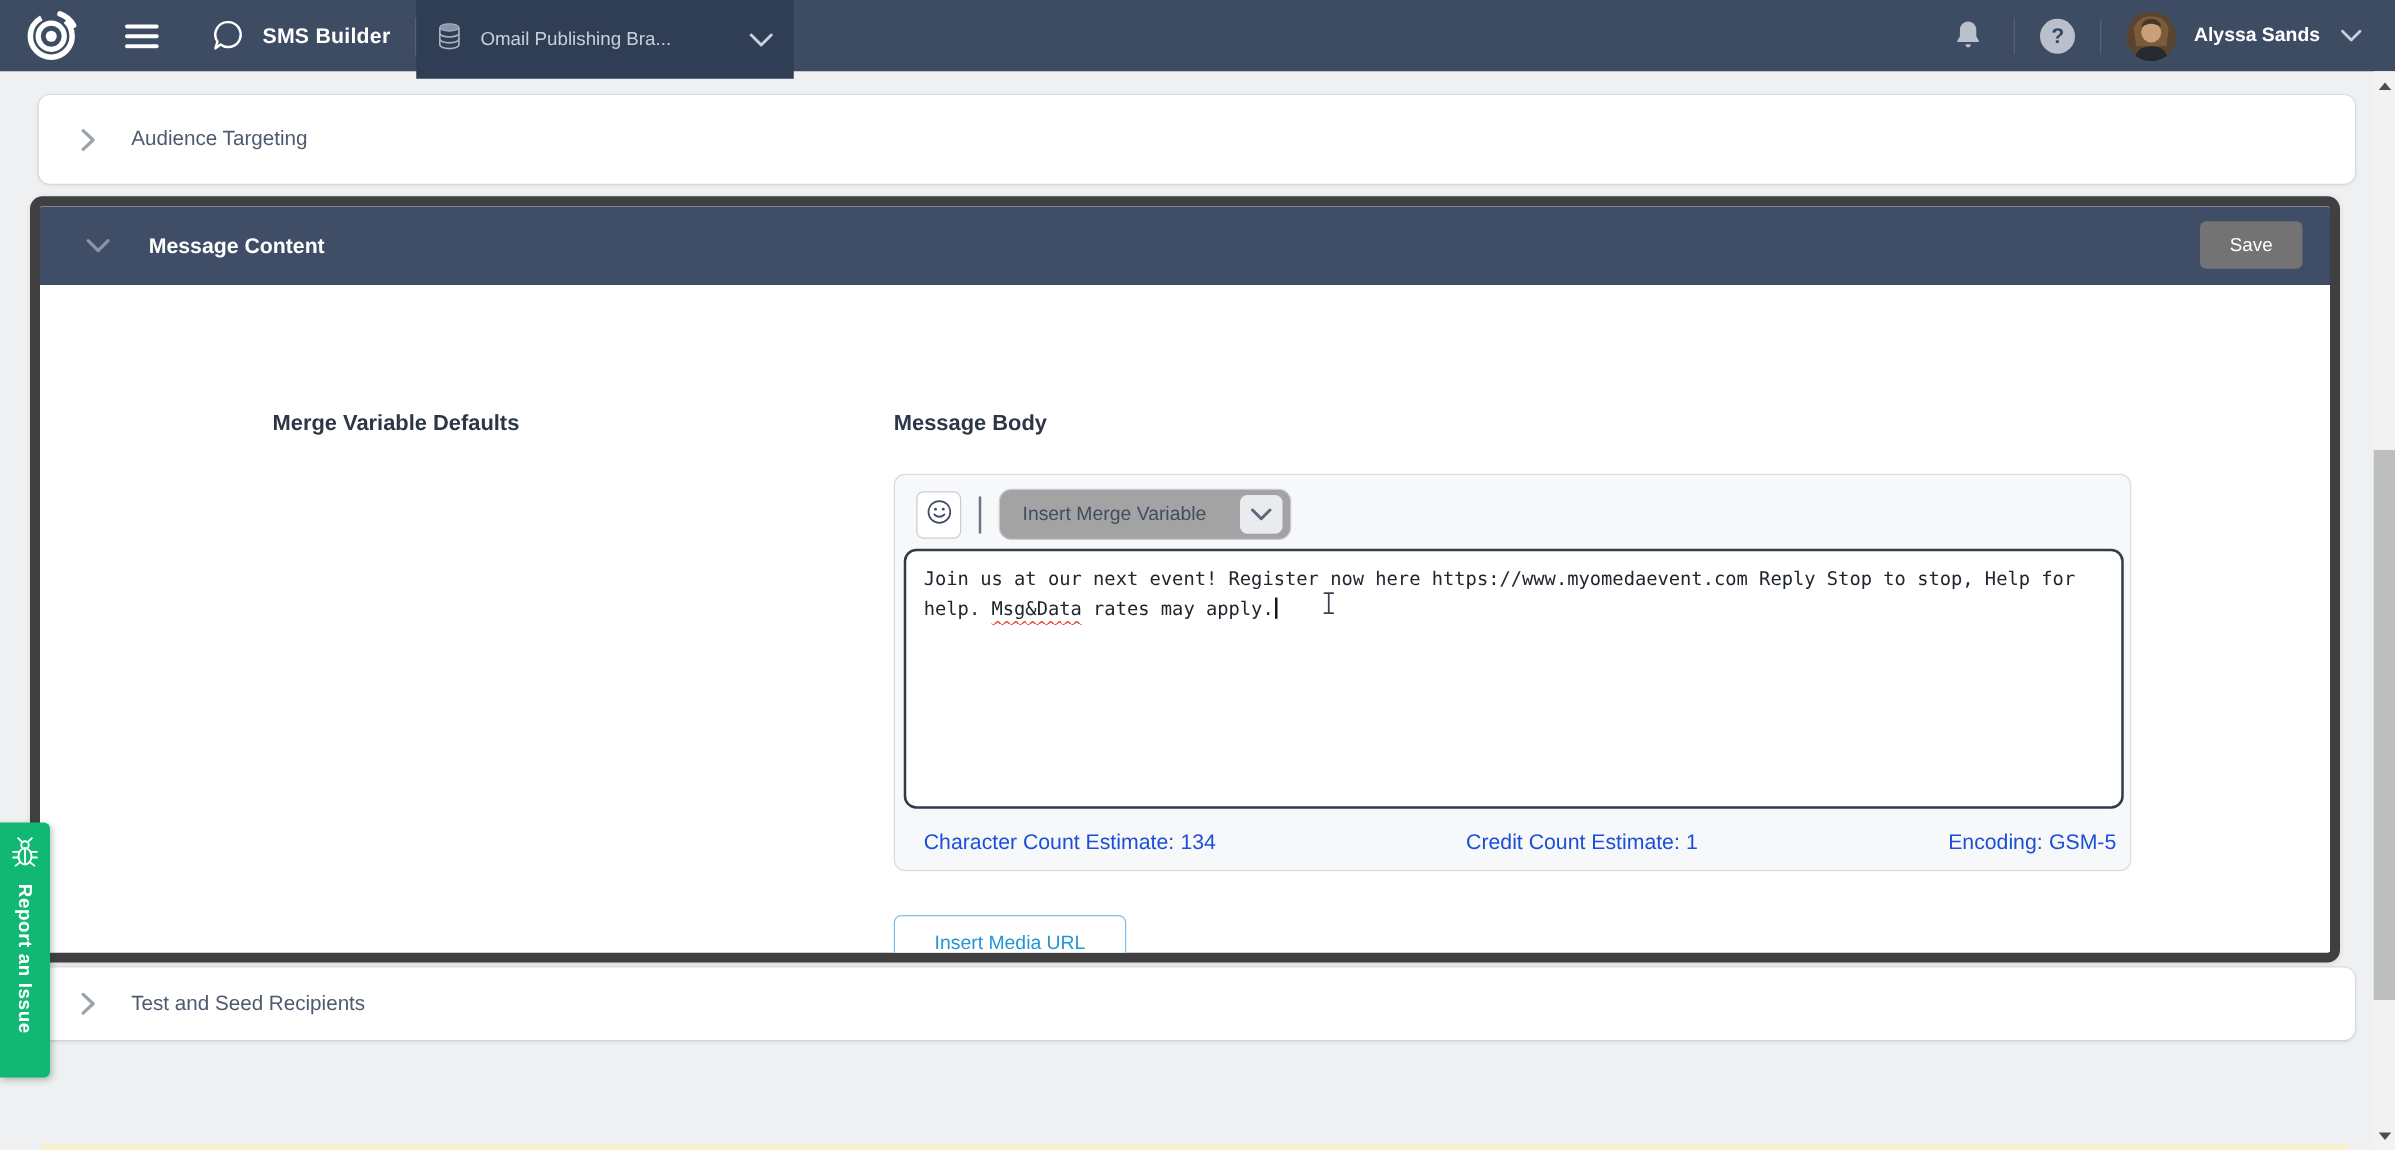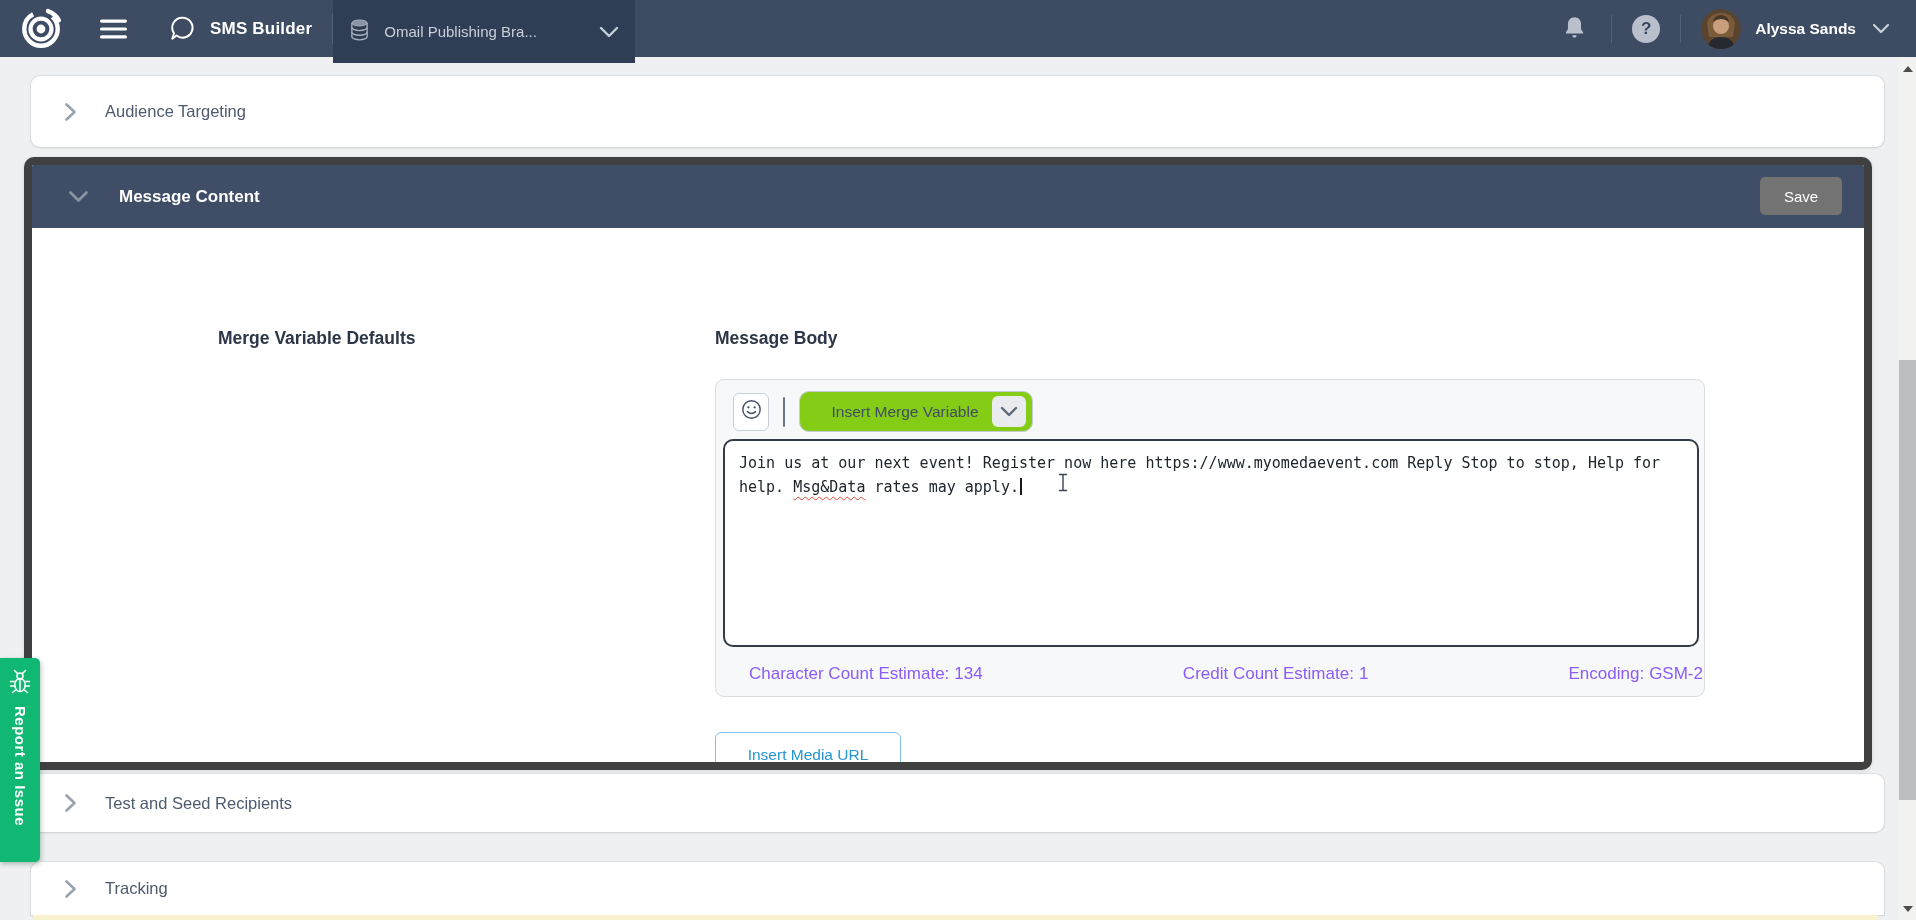--- a/index.html
+++ b/index.html
@@ -60,36 +60,36 @@
   .h-merge { left:186px; }
   .h-body { left:683px; }
 
   
   .panel { position:absolute; left:683px; top:151px; width:990px; height:318px; background:#f7f8fa;
            border:1px solid #d9dde2; border-radius:9px; }
   .toolbar { position:absolute; left:17px; top:11px; display:flex; align-items:center; }
   .emoji-btn { width:36px; height:38px; background:#ffffff; border:1px solid #c9ced6; border-radius:6px;
                display:flex; align-items:center; justify-content:center; cursor:pointer; }
   .tb-div { width:2px; height:30px; background:#6b7689; margin:0 14px; border-radius:1px; }
-  .merge-dd { width:234px; height:41px; background:#84cc16; border:1px solid #c6ccd5; border-radius:10px;
-              display:flex; align-items:center; padding:0 6px 0 18px; cursor:pointer;text-align:center; }
+  .merge-dd { width:234px; height:41px; background:#a3a3a3; border:1px solid #c6ccd5; border-radius:10px;
+              display:flex; align-items:center; padding:0 6px 0 18px; cursor:pointer; }
   .merge-dd-label { font-size:15.5px; color:#414e60; flex:1; }
   .dd-chev-box { width:34px; height:31px; background:#e9ebee; border-radius:6px; display:flex; align-items:center; justify-content:center; }
 
   .editor { position:absolute; left:7px; top:59px; width:976px; height:208px; background:#ffffff;
             border:2px solid #333b47; border-radius:10px; padding:10px 14px; cursor:text;
             font-family:"DejaVu Sans Mono", monospace; font-size:15px; line-height:24px; color:#20262e; }
   .editor .line { white-space:pre; }
   .misspelled { text-decoration:underline; text-decoration-style:wavy; text-decoration-color:#e14a3a;
                 text-decoration-thickness:1px; text-underline-offset:4px; }
   .caret { display:inline-block; width:2px; height:17px; background:#14181e; vertical-align:-3px; margin-left:1px; }
   .ibeam { position:absolute; left:332px; top:32px; }
 
-  .panel-footer { position:absolute; left:16px; bottom:12px; width:100%; display:flex; justify-content:space-between;
-                  padding:0 17px; font-size:17px; color:#8b5cf6; }
+  .panel-footer { position:absolute; left:6px; bottom:12px; width:100%; display:flex; justify-content:space-between;
+                  padding:0 17px; font-size:17px; color:#1d4ed8; }
   .stat { display:flex; gap:5px; white-space:nowrap; }
 
   .media-btn { position:absolute; left:683px; top:504px; width:186px; height:45px; background:#ffffff;
                border:1px solid #7ec2e9; border-radius:6px; color:#2596d4; font-size:15.5px;
                font-family:"Liberation Sans",sans-serif; cursor:pointer; }
 
   
   .report-tab { position:absolute; left:0; top:658px; width:40px; height:204px; background:#10b874; z-index:45;
                 border-radius:0 5px 5px 0; box-shadow:1px 2px 5px rgba(20,60,40,.30);
                 display:flex; flex-direction:column; align-items:center; padding-top:10px; cursor:pointer; }
@@ -233,50 +233,40 @@
           <span class="stat">
             <span>Character Count Estimate:</span>
               <span>134</span>
           </span>
           <span class="stat">
             <span>Credit Count Estimate:</span>
               <span>1</span>
           </span>
           <span class="stat">
             <span>Encoding:</span>
-              <span>GSM-2</span>
+              <span>GSM-5</span>
           </span>
         </div>
       </div>
 
       <button class="media-btn">Insert Media URL</button>
     </div>
   </div>
 
   <div class="card card-test">
     <div class="acc-row">
       <span>
         <svg class="chev-svg" width="13" height="20" viewBox="0 0 13 20">
           <polyline points="2.5,2.5 10.5,10 2.5,17.5" fill="none" stroke="#9aa3ad" stroke-width="2.6" stroke-linecap="round" stroke-linejoin="round"></polyline>
         </svg>
       </span>
       <span class="acc-label">Test and Seed Recipients</span>
     </div>
   </div>
 
-  <div class="card card-tracking">
-    <div class="acc-row">
-      <span>
-        <svg class="chev-svg" width="13" height="20" viewBox="0 0 13 20">
-          <polyline points="2.5,2.5 10.5,10 2.5,17.5" fill="none" stroke="#9aa3ad" stroke-width="2.6" stroke-linecap="round" stroke-linejoin="round"></polyline>
-        </svg>
-      </span>
-      <span class="acc-label">Tracking</span>
-    </div>
-  </div>
   <div class="yellow-strip"></div>
 
   <div class="report-tab">
     <span>
       <svg width="24" height="26" viewBox="0 0 24 26">
         <g fill="none" stroke="#ffffff" stroke-width="1.5" stroke-linecap="round">
           <circle cx="12" cy="8" r="3"></circle>
           <ellipse cx="12" cy="17" rx="5.2" ry="6.5"></ellipse>
           <path d="M12 10.5 v13"></path>
           <path d="M9.5 5.5 L6.5 2.5 M14.5 5.5 L17.5 2.5"></path>

